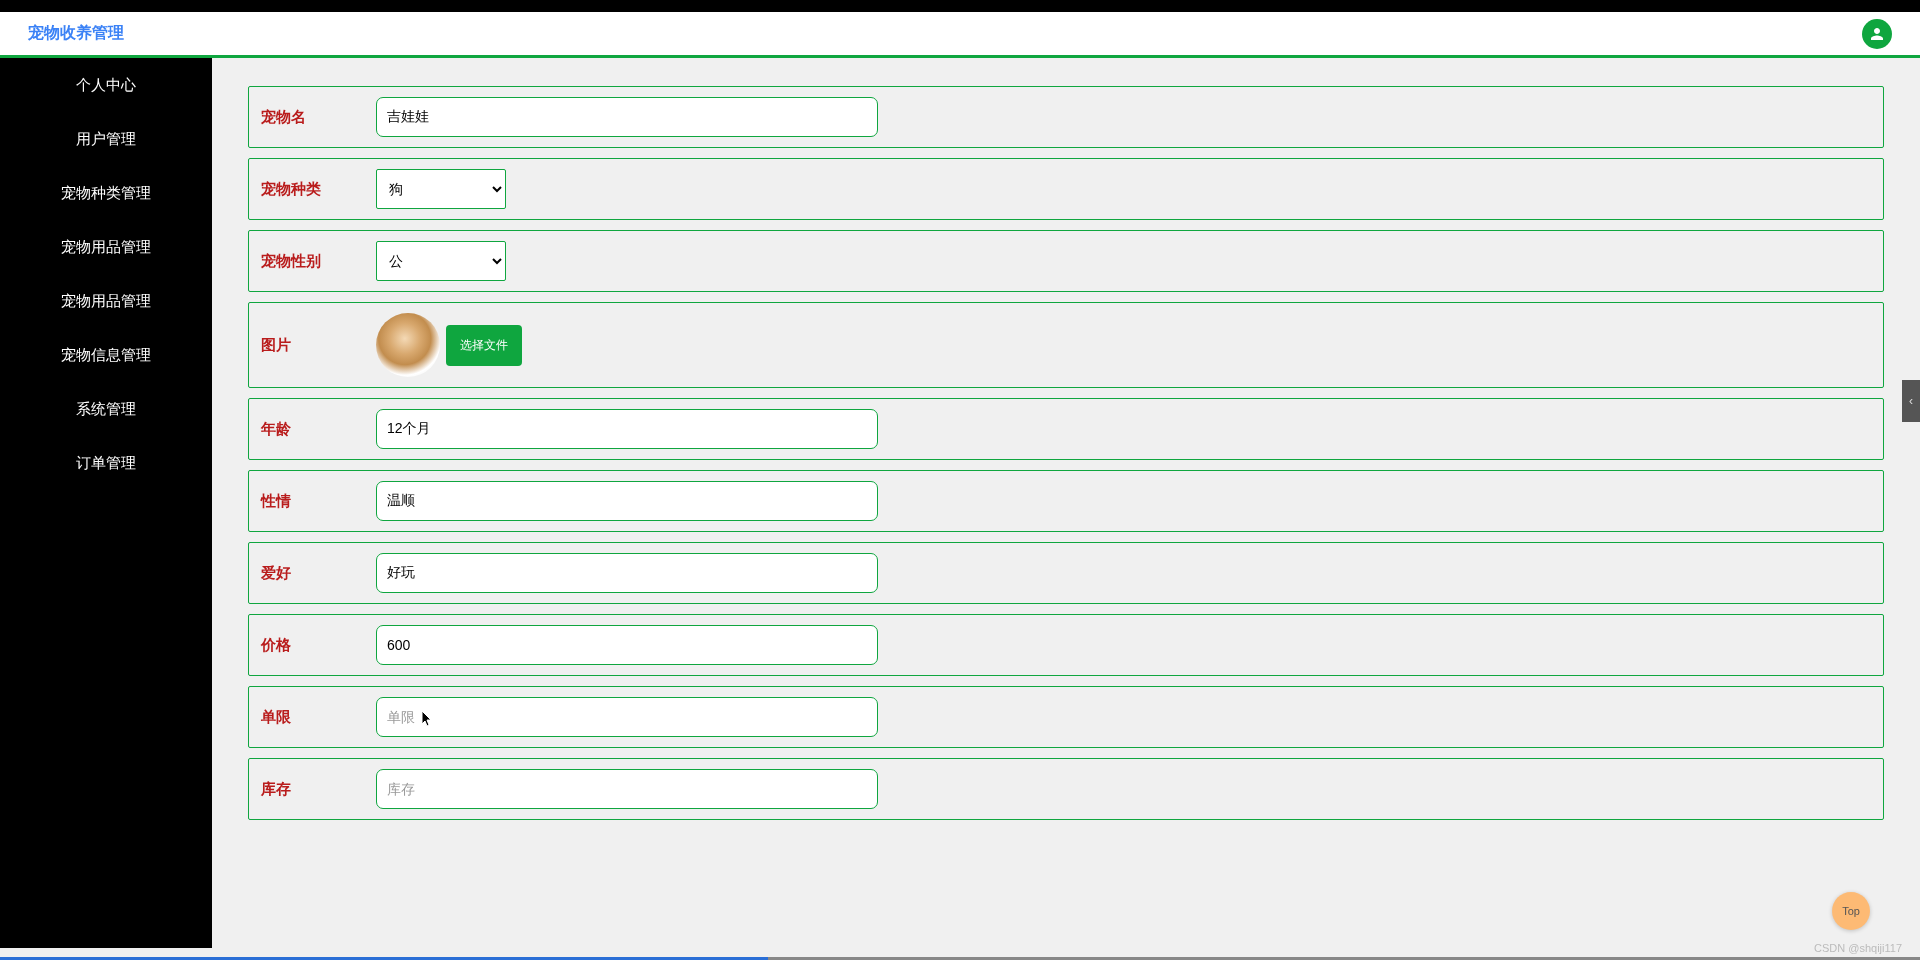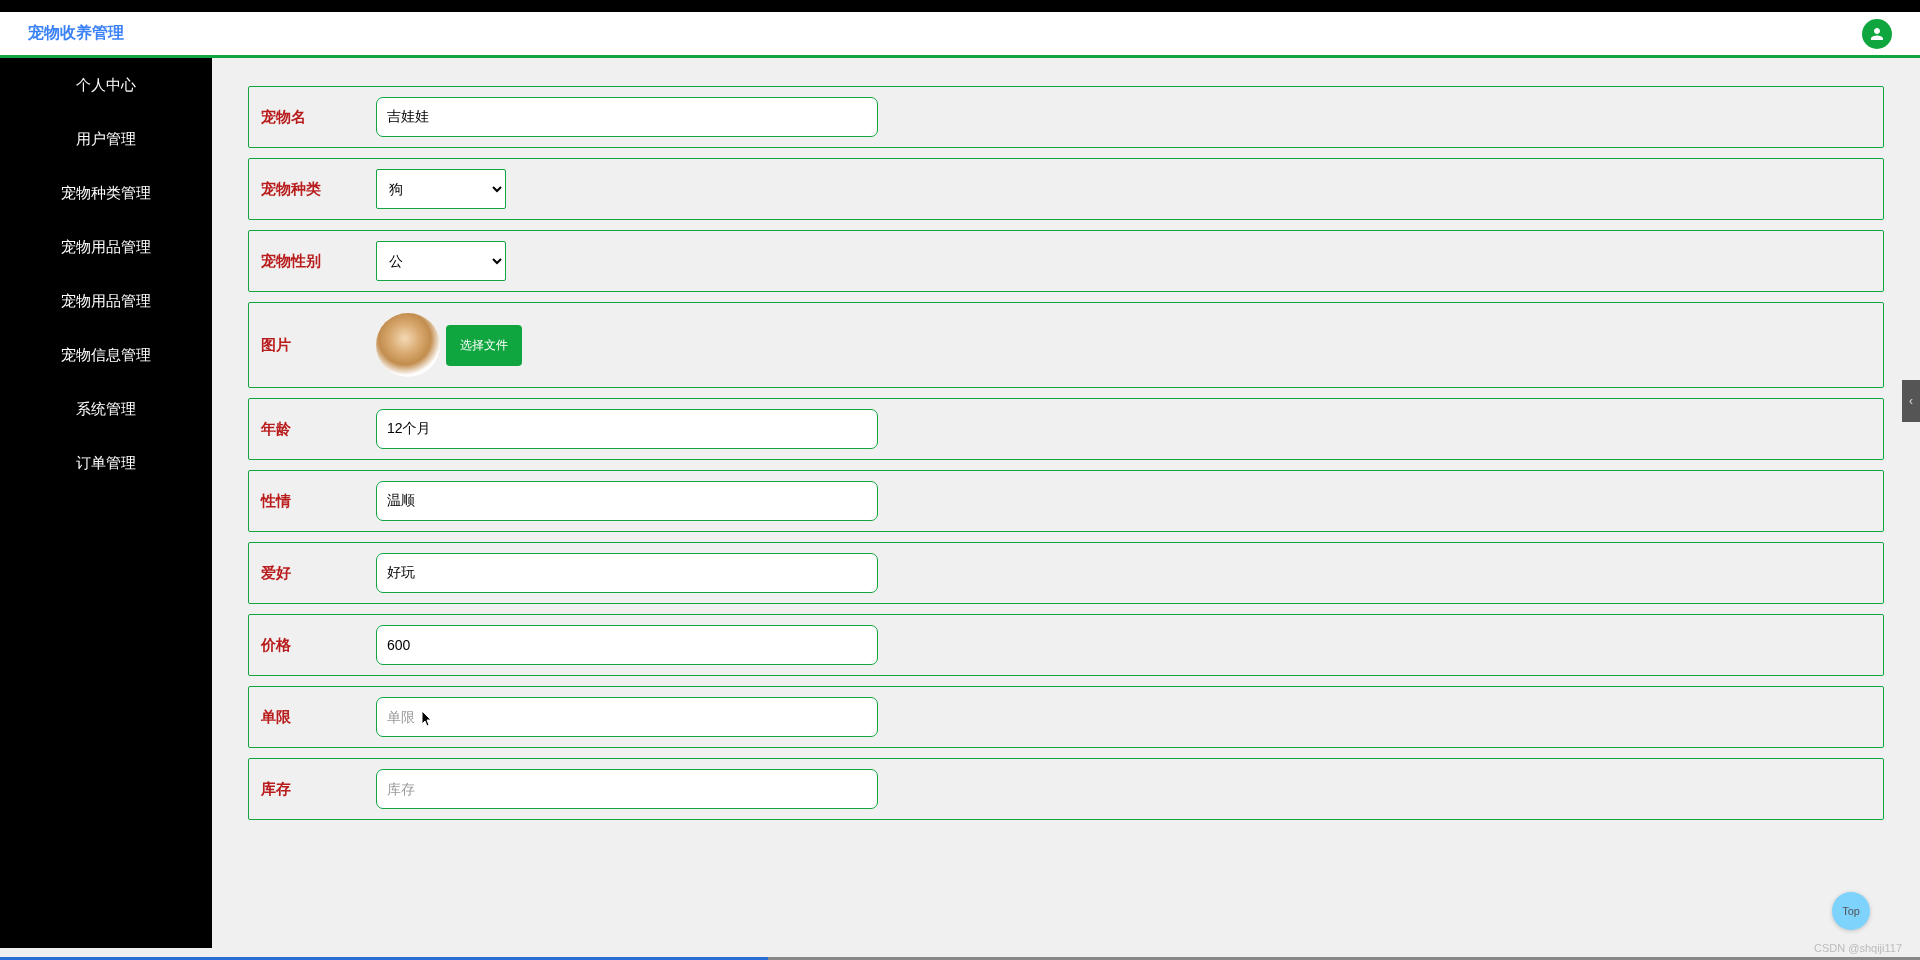--- a/index.html
+++ b/index.html
@@ -101,21 +101,21 @@
       font-size: 12px;
       cursor: pointer;
     }
     
     .top-btn {
       position: fixed;
       right: 50px;
       bottom: 30px;
       width: 38px; height: 38px;
       border-radius: 50%;
-      background: #7dd3fc;
+      background: #fdba74;
       color: #555;
       font-size: 11px;
       display: flex; align-items: center; justify-content: center;
       cursor: pointer;
       box-shadow: 0 1px 4px rgba(0,0,0,0.2);
     }
     
     .side-handle {
       position: fixed;
       right: 0;

